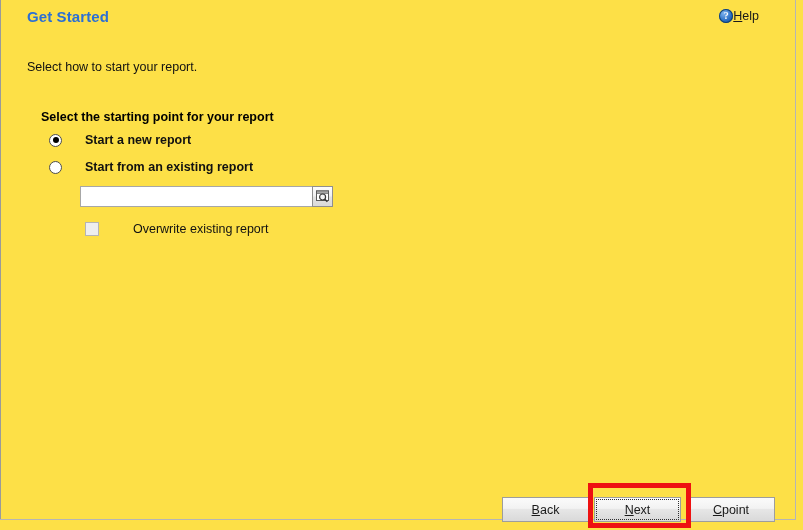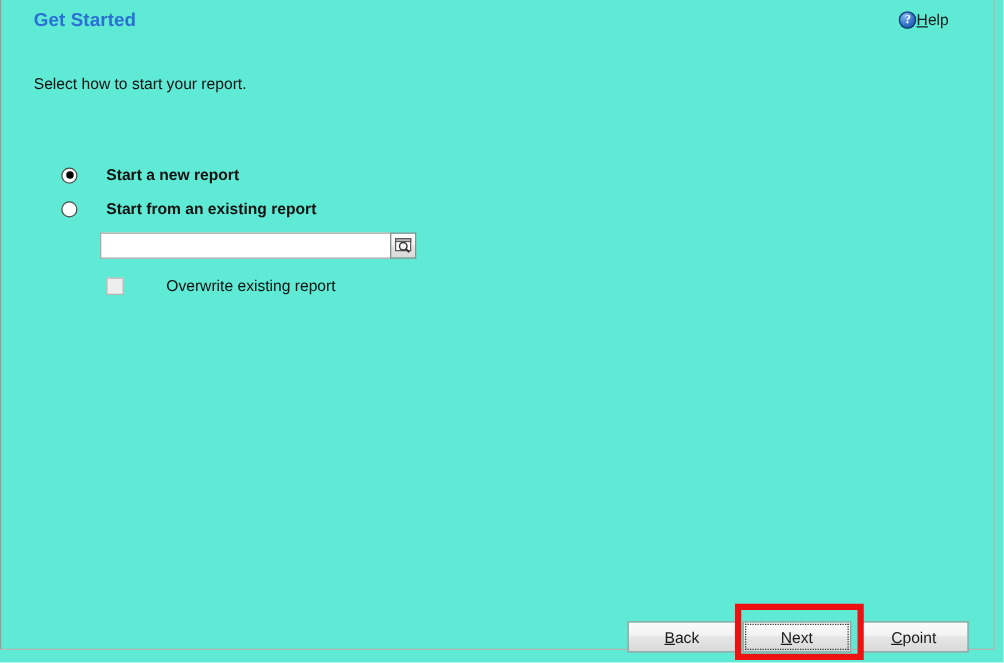--- a/index.html
+++ b/index.html
@@ -11,21 +11,21 @@
     width: 803px;
     height: 530px;
     font-family: "Liberation Sans", sans-serif;
     -webkit-font-smoothing: antialiased;
   }
 
   #wizard-page {
     position: relative;
     width: 803px;
     height: 530px;
-    background: #5eead4;
+    background: #fde047;
     overflow: hidden;
   }
 
   
   .edge-left {
     position: absolute;
     left: 0; top: 0;
     width: 1px; height: 520px;
     background: #9a9a9a;
   }
@@ -259,20 +259,21 @@
 
   <div id="page-title">Get Started</div>
 
   <a id="help-link" href="#">
     <span class="help-icon"></span>
     <span class="help-text"><span class="accel">H</span><span>elp</span></span>
   </a>
 
   <div id="intro-text">Select how to start your report.</div>
 
+  <div id="group-label">Select the starting point for your report</div>
 
   <div class="option-row" id="option-new">
     <span class="radio checked"></span>
     <span class="opt-label">Start a new report</span>
   </div>
 
   <div class="option-row" id="option-existing">
     <span class="radio"></span>
     <span class="opt-label">Start from an existing report</span>
   </div>

